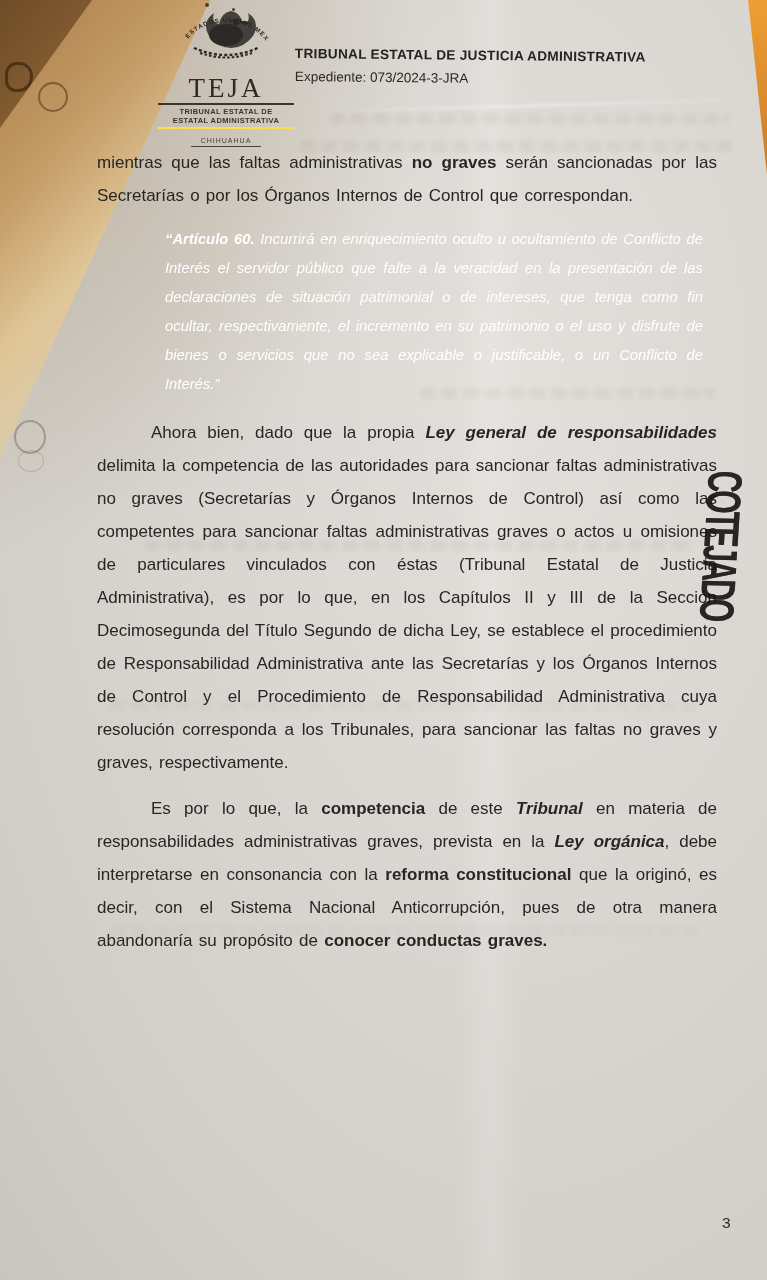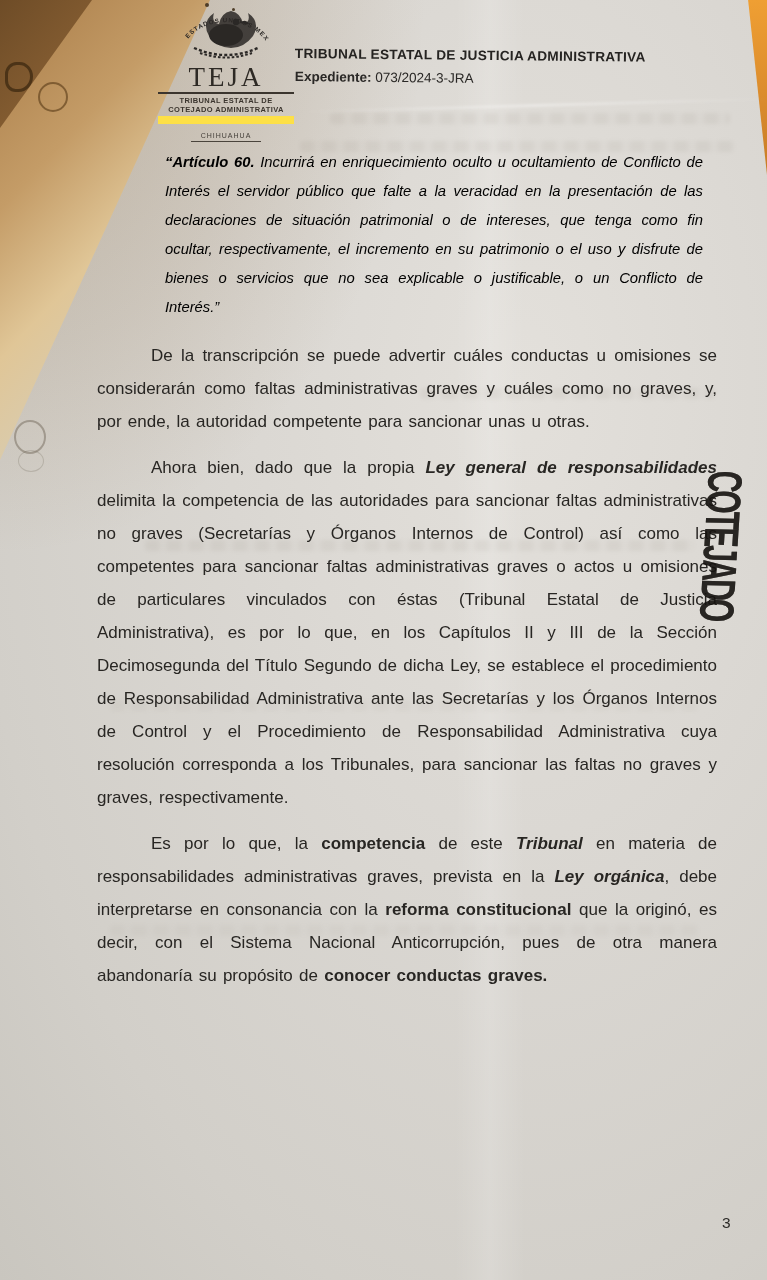--- a/index.html
+++ b/index.html
@@ -62,47 +62,47 @@
   .bleed {
     position:absolute; height:11px; pointer-events:none; border-radius:4px;
     background: repeating-linear-gradient(to right, rgba(128,118,106,0.55) 0 14px, rgba(128,118,106,0.15) 14px 22px);
     opacity:0.16; filter: blur(2px);
   }
   
   .logo-block { position:absolute; left:158px; top:2px; width:136px; text-align:center; }
   .emblem { display:block; margin:0 auto; }
   .logo-acronym {
     font-family:"Liberation Serif", serif; font-size:27px; letter-spacing:3px;
-    color:#2e2a25; margin-top:4px; line-height:26px;
+    color:#2e2a25; margin-top:15px; line-height:26px;
   }
   .logo-org {
-    margin-top:2px; border-top:2px solid #3b352e; border-bottom:8px solid #fde047;
+    margin-top:2px; border-top:2px solid #3b352e; border-bottom:2px solid #fde047;
     padding:2px 0 2px 0; font-size:7.5px; font-weight:bold; letter-spacing:0.4px;
     color:#3b352e; line-height:9px;
   }
   .logo-loc {
     font-size:7px; color:#45403a; letter-spacing:1px; padding:2px 0 1px 0;
     border-bottom:1.5px solid #4a443c; display:inline-block; min-width:70px; line-height:8px;
   }
   .header-right { position:absolute; left:295px; top:46px; width:440px; }
   .header-title {
     font-size:13.6px; font-weight:bold; color:#252321; letter-spacing:0.3px;
     transform: rotate(0.6deg); transform-origin:left top;
   }
   .header-exp { margin-top:8px; font-size:13.5px; color:#2a2826; transform: rotate(0.6deg); transform-origin:left top; }
-  .header-exp .lbl { font-weight:bold; }
+  .header-exp .lbl { font-weight:normal; }
   
   .doc-body { position:absolute; left:97px; top:146px; width:620px; }
   .para {
     margin:0 0 13px 0; text-align:justify; font-size:17px; line-height:33px;
     color:#282623; word-spacing:1.5px;
   }
   .para.indent { text-indent:54px; }
   .para.quote {
-    margin:2px 14px 17px 68px; font-size:14.8px; line-height:29px; color:#000000;
+    margin:2px 14px 17px 68px; font-size:14.8px; line-height:29px; color:#ffffff;
     word-spacing:1px;
   }
   .para.gap-top { margin-top:12px; }
   
   .stamp {
     position:absolute; left:698px; top:470px;
     writing-mode: vertical-rl; text-orientation: mixed;
     font-weight:bold; font-size:62px; letter-spacing:-5px;
     color:#15120f; opacity:0.9;
     transform: scale(0.78,0.49) rotate(2.2deg); transform-origin: top left;
@@ -144,34 +144,34 @@
     <ellipse cx="52" cy="33" rx="17" ry="11" fill="#2b2826"></ellipse>
     <path d="M35,34 q-8,-14 5,-23 q-3,9 5,11 q2,-11 12,-13 q10,2 12,13 q8,-2 5,-11 q13,9 5,23 q-9,12 -22,12 q-13,0 -22,-12 z" fill="#2b2826" opacity="0.85"></path>
     <circle cx="62" cy="20" r="3.2" fill="#2b2826"></circle>
     <path d="M65,20 q8,-3 10,2 q-6,1 -10,-2 z" fill="#2b2826"></path>
     <path d="M20,46 q32,14 64,0" stroke="#2b2826" stroke-width="2.4" fill="none" stroke-dasharray="3,2.2"></path>
     <path d="M26,51 q26,9 52,0" stroke="#2b2826" stroke-width="2" fill="none" stroke-dasharray="2.6,2"></path>
   </svg>
   <div class="logo-acronym">TEJA</div>
   <div class="logo-org">
     <div>TRIBUNAL ESTATAL DE</div>
-    <div>COTEJADO ADMINISTRATIVA</div>
+    <div>ESTATAL ADMINISTRATIVA</div>
   </div>
   <div><span class="logo-loc">CHIHUAHUA</span></div>
 </div>
 
 <div class="header-right">
   <div class="header-title">TRIBUNAL ESTATAL DE JUSTICIA ADMINISTRATIVA</div>
   <div class="header-exp">
     <span class="lbl">Expediente:</span>
     <span>073/2024-3-JRA</span>
   </div>
 </div>
 
 <div class="doc-body">
+    <p class="para"><span>mientras que las faltas administrativas </span><span style="font-weight: bold;">no graves</span><span> serán sancionadas por las Secretarías o por los Órganos Internos de Control que correspondan.</span></p>
     <p class="para quote"><span style="font-weight: bold; font-style: italic;">“Artículo 60.</span><span style="font-style: italic;"> Incurrirá en enriquecimiento oculto u ocultamiento de Conflicto de Interés el servidor público que falte a la veracidad en la presentación de las declaraciones de situación patrimonial o de intereses, que tenga como fin ocultar, respectivamente, el incremento en su patrimonio o el uso y disfrute de bienes o servicios que no sea explicable o justificable, o un Conflicto de Interés.”</span></p>
-    <p class="para indent"><span>De la transcripción se puede advertir cuáles conductas u omisiones se considerarán como faltas administrativas graves y cuáles como no graves, y, por ende, la autoridad competente para sancionar unas u otras.</span></p>
     <p class="para indent"><span>Ahora bien, dado que la propia </span><span style="font-weight: bold; font-style: italic;">Ley general de responsabilidades</span><span> delimita la competencia de las autoridades para sancionar faltas administrativas no graves (Secretarías y Órganos Internos de Control) así como las competentes para sancionar faltas administrativas graves o actos u omisiones de particulares vinculados con éstas (Tribunal Estatal de Justicia Administrativa), es por lo que, en los Capítulos II y III de la Sección Decimosegunda del Título Segundo de dicha Ley, se establece el procedimiento de Responsabilidad Administrativa ante las Secretarías y los Órganos Internos de Control y el Procedimiento de Responsabilidad Administrativa cuya resolución corresponda a los Tribunales, para sancionar las faltas no graves y graves, respectivamente.</span></p>
     <p class="para indent gap-top"><span>Es por lo que, la </span><span style="font-weight: bold;">competencia</span><span> de este </span><span style="font-weight: bold; font-style: italic;">Tribunal</span><span> en materia de responsabilidades administrativas graves, prevista en la </span><span style="font-weight: bold; font-style: italic;">Ley orgánica</span><span>, debe interpretarse en consonancia con la </span><span style="font-weight: bold;">reforma constitucional</span><span> que la originó, es decir, con el Sistema Nacional Anticorrupción, pues de otra manera abandonaría su propósito de </span><span style="font-weight: bold;">conocer conductas graves.</span></p>
   </div>
 
 <div class="stamp">COTEJADO</div>
 <div class="page-number">3</div>
 
 </body></html>

